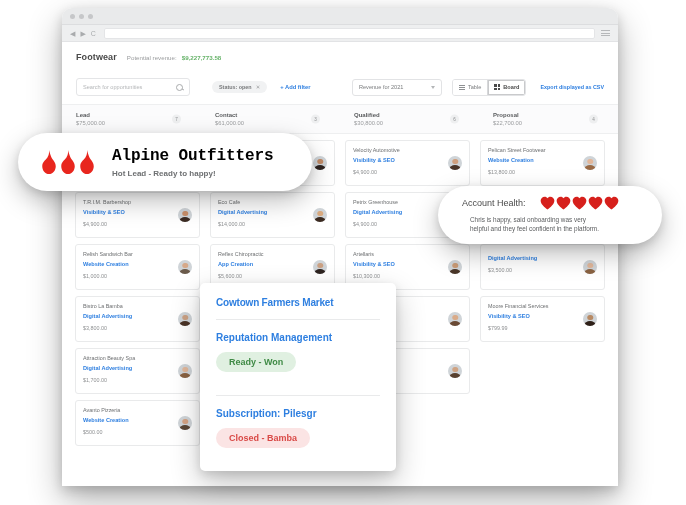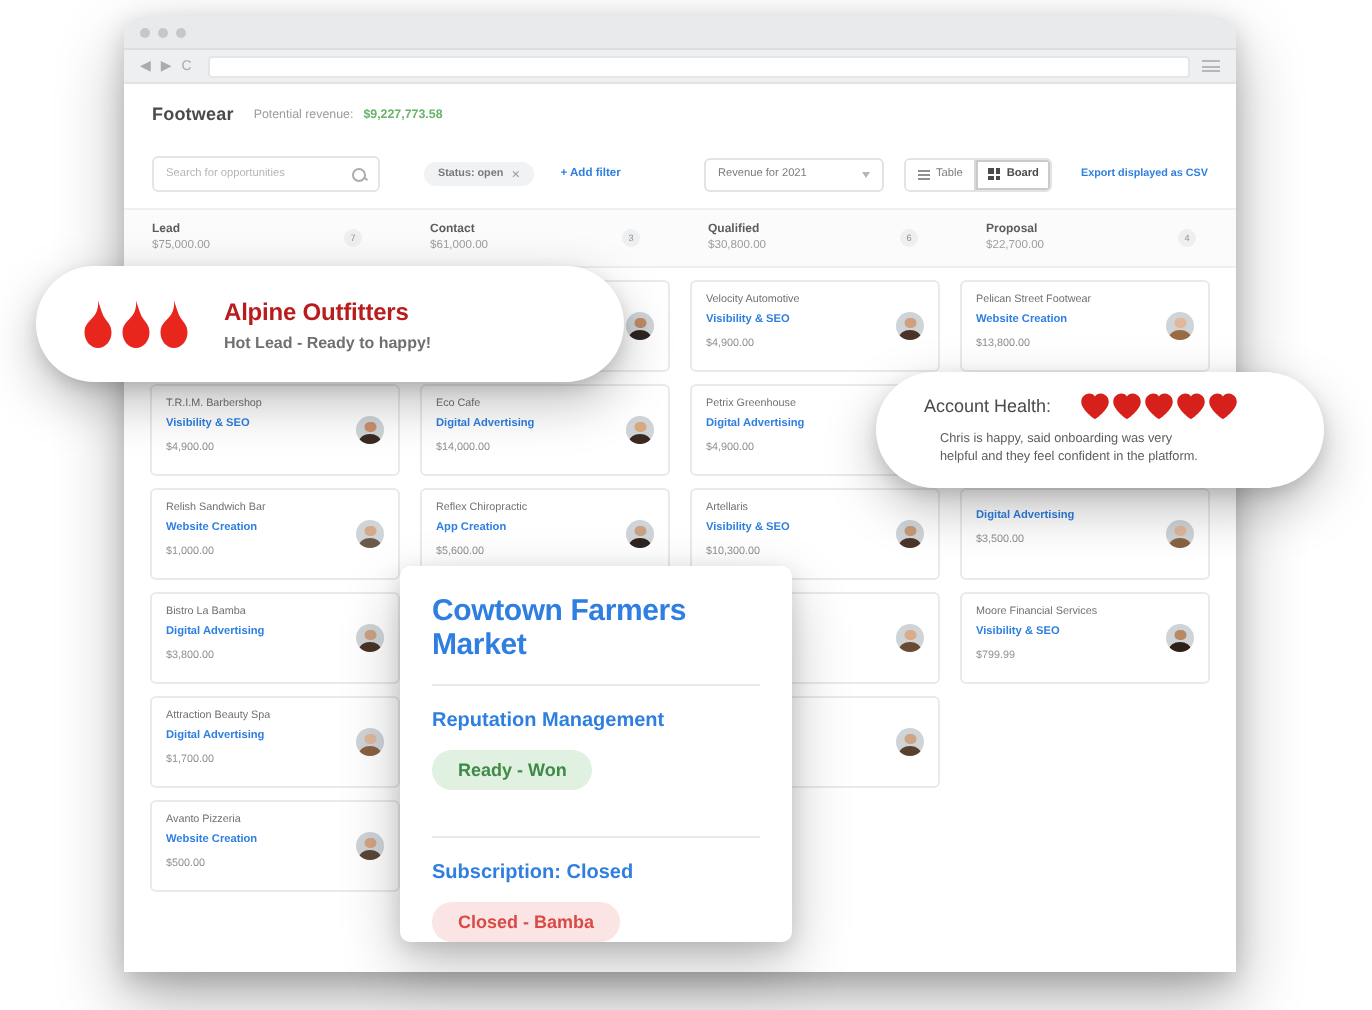--- a/index.html
+++ b/index.html
@@ -138,42 +138,42 @@
 
   #alpine-card{
     left:18px;top:133px;width:250px;height:58px;
     background:#ffffff;border-radius:29px;
     box-shadow:0 10px 26px rgba(0,0,0,.26), 0 3px 8px rgba(0,0,0,.12);
     display:flex;align-items:center;padding:0 22px;
   }
   #flames{display:flex;gap:1px;margin-right:16px;}
   .flame{width:18px;height:24px;}
 
-  #alpine-txt .t1{font-size:12px;color:#b91c1c;font-weight:bold;letter-spacing:-.1px;}
+  #alpine-txt .t1{font-size:16px;color:#000000;font-weight:bold;letter-spacing:-.1px;font-family:Liberation Mono, monospace;}
   #alpine-txt .t2{font-size:8px;color:#6e7072;font-weight:bold;margin-top:4px;}
 
   #health-card{
     left:438px;top:186px;width:224px;height:58px;
     background:#ffffff;border-radius:29px;
     box-shadow:0 10px 26px rgba(0,0,0,.26), 0 3px 8px rgba(0,0,0,.12);
     padding:10px 18px 0 24px;box-sizing:border-box;
   }
   #health-top{display:flex;align-items:center;}
   #health-label{font-size:9px;color:#4a4a4a;}
   #hearts{display:flex;gap:1px;margin-left:14px;}
   .heart{width:15px;height:14px;}
   #health-note{font-size:6.4px;color:#5a5c5e;line-height:1.45;margin-top:5px;padding-left:8px;}
 
   #cowtown-card{
     left:200px;top:283px;width:196px;height:188px;
     background:#ffffff;border-radius:5px;
     box-shadow:0 12px 30px rgba(0,0,0,.24), 0 3px 10px rgba(0,0,0,.12);
     padding:14px 16px;box-sizing:border-box;
   }
-  #cw-title{font-size:15px;color:#2e7fe0;font-weight:bold;letter-spacing:-.2px;}
+  #cw-title{font-size:10px;color:#2e7fe0;font-weight:bold;letter-spacing:-.2px;}
   #cw-addr{font-size:9.5px;color:#6e7072;margin-top:5px;}
   .cw-div{height:1px;background:#e9eaeb;margin:11px 0 12px 0;}
   .cw-svc{font-size:10px;color:#2e7fe0;font-weight:bold;}
   .badge{
     display:inline-block;margin-top:9px;padding:5px 13px;border-radius:11px;
     font-size:9px;font-weight:bold;
   }
   .badge.won{background:#e0f0e1;color:#3f8a45;}
   .badge.lost{background:#fbe4e4;color:#d94a47;}
   .cw-gap{height:12px;}
@@ -494,15 +494,15 @@
   </div>
 </div>
 
 <div class="overlay" id="cowtown-card">
   <div id="cw-title">Cowtown Farmers Market</div>
   <div class="cw-div"></div>
   <div class="cw-svc">Reputation Management</div>
   <div class="badge won">Ready - Won</div>
   <div class="cw-gap"></div>
   <div class="cw-div"></div>
-  <div class="cw-svc">Subscription: Closed</div>
+  <div class="cw-svc">Subscription: Pilesgr</div>
   <div class="badge lost">Closed - Bamba</div>
 </div>
 
 </body></html>

